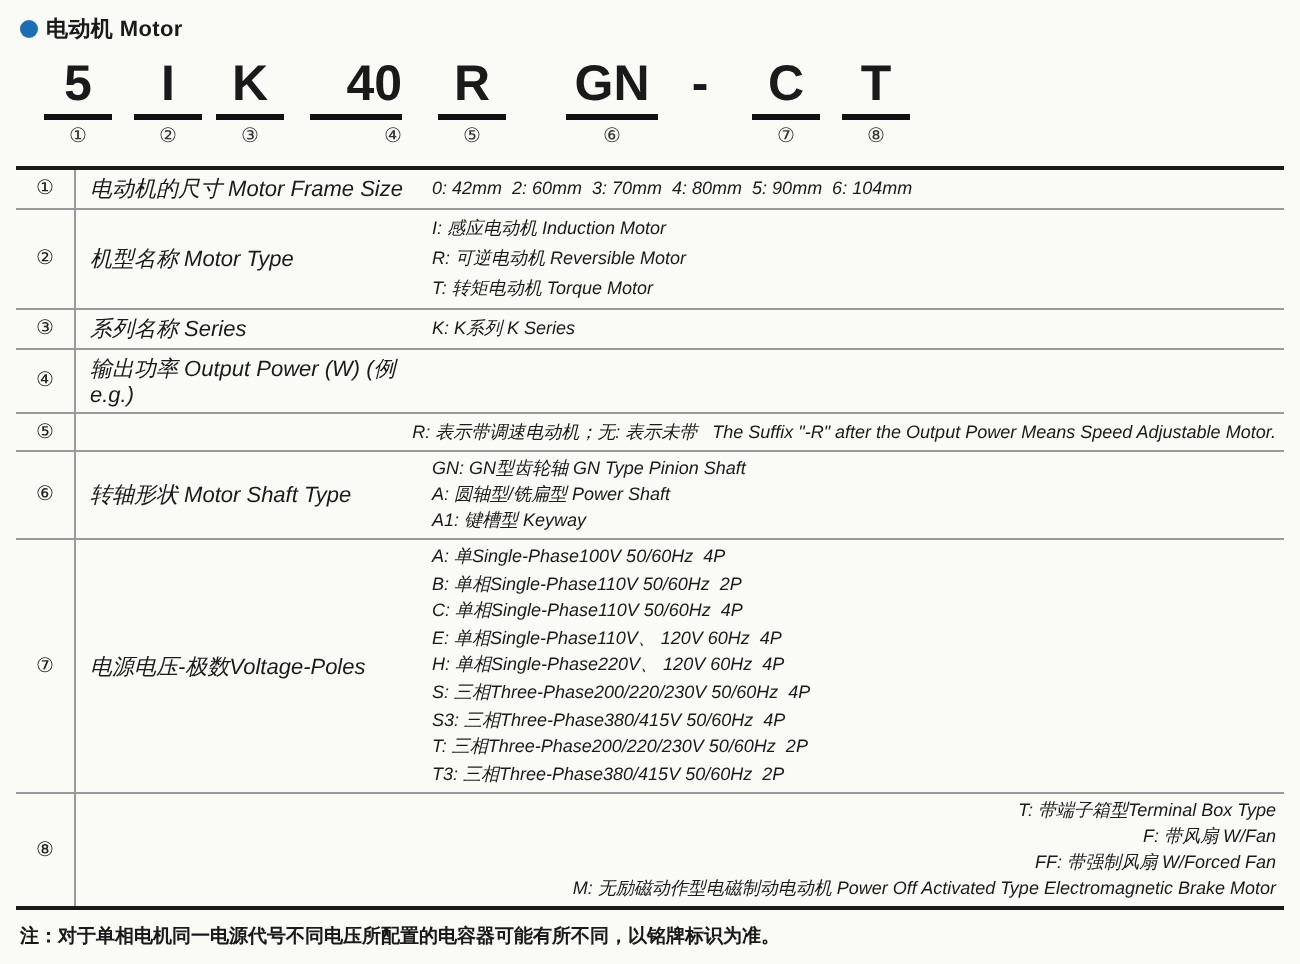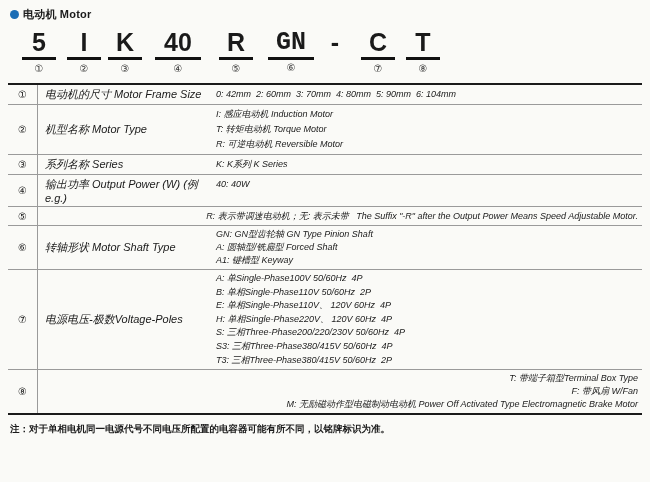--- a/index.html
+++ b/index.html
@@ -20,23 +20,23 @@
   }
   .sec-title { font-size: 11px; font-weight: bold; letter-spacing: 0.2px; }
 
   
   .code-row { display: flex; align-items: flex-start; padding-left: 14px; margin-top: 7px; height: 52px; }
   .code-seg { width: 34px; text-align: center; }
   .code-seg.wide { width: 46px; }
   .code-seg.dash { width: 20px; }
   .code-seg:nth-child(2) { margin-left: 11px; }
   .code-seg:nth-child(3) { margin-left: 7px; }
-  .code-seg:nth-child(4) { margin-left: 13px; }
+  .code-seg:nth-child(4) { margin-left: 13px; text-align: right; }
   .code-seg:nth-child(5) { margin-left: 18px; }
-  .code-seg:nth-child(6) { margin-left: 15px; font-family: Liberation Mono, monospace; }
+  .code-seg:nth-child(6) { margin-left: 30px; }
   .code-seg:nth-child(7) { margin-left: 11px; }
   .code-seg:nth-child(8) { margin-left: 16px; }
   .code-seg:nth-child(9) { margin-left: 11px; }
   .code-char {
     display: block; font-size: 25px; font-weight: bold; line-height: 27px;
     border-bottom: 3px solid #111; padding-bottom: 1px;
   }
   .code-seg.dash .code-char { border-bottom: none; }
   .code-num { display: block; font-size: 10px; line-height: 12px; margin-top: 3px; color: #333; }
 
@@ -131,77 +131,77 @@
       <div class="cvalues">
         <div class="vline">0: 42mm  2: 60mm  3: 70mm  4: 80mm  5: 90mm  6: 104mm</div>
       </div>
     </div>
 
     <div class="trow r2">
       <div class="cnum">②</div>
       <div class="clabel">机型名称 Motor Type</div>
       <div class="cvalues">
         <div class="vline">I: 感应电动机 Induction Motor</div>
+        <div class="vline">R: 可逆电动机 Reversible Motor</div>
         <div class="vline">T: 转矩电动机 Torque Motor</div>
-        <div class="vline">R: 可逆电动机 Reversible Motor</div>
       </div>
     </div>
 
     <div class="trow r3">
       <div class="cnum">③</div>
       <div class="clabel">系列名称 Series</div>
       <div class="cvalues">
         <div class="vline">K: K系列 K Series</div>
       </div>
     </div>
 
     <div class="trow r4">
       <div class="cnum">④</div>
       <div class="clabel">输出功率 Output Power (W) (例 e.g.)</div>
-      <div class="cvalues">
-        <div class="vline">40: 40W</div>
-      </div>
     </div>
 
     <div class="trow r5 merged">
       <div class="cnum">⑤</div>
       <div class="cvalues">
         <div class="vline">R: 表示带调速电动机；无: 表示未带   The Suffix "-R" after the Output Power Means Speed Adjustable Motor.</div>
       </div>
     </div>
 
     <div class="trow r6">
       <div class="cnum">⑥</div>
       <div class="clabel">转轴形状 Motor Shaft Type</div>
       <div class="cvalues">
         <div class="vline">GN: GN型齿轮轴 GN Type Pinion Shaft</div>
-        <div class="vline">A: 圆轴型/铣扁型 Forced Shaft</div>
+        <div class="vline">A: 圆轴型/铣扁型 Power Shaft</div>
         <div class="vline">A1: 键槽型 Keyway</div>
       </div>
     </div>
 
     <div class="trow r7">
       <div class="cnum">⑦</div>
       <div class="clabel">电源电压-极数Voltage-Poles</div>
       <div class="cvalues">
         <div class="vline">A: 单Single-Phase100V 50/60Hz  4P</div>
         <div class="vline">B: 单相Single-Phase110V 50/60Hz  2P</div>
+        <div class="vline">C: 单相Single-Phase110V 50/60Hz  4P</div>
         <div class="vline">E: 单相Single-Phase110V、 120V 60Hz  4P</div>
         <div class="vline">H: 单相Single-Phase220V、 120V 60Hz  4P</div>
         <div class="vline">S: 三相Three-Phase200/220/230V 50/60Hz  4P</div>
         <div class="vline">S3: 三相Three-Phase380/415V 50/60Hz  4P</div>
+        <div class="vline">T: 三相Three-Phase200/220/230V 50/60Hz  2P</div>
         <div class="vline">T3: 三相Three-Phase380/415V 50/60Hz  2P</div>
       </div>
     </div>
 
     <div class="trow r8 merged">
       <div class="cnum">⑧</div>
       <div class="cvalues">
         <div class="vline">T: 带端子箱型Terminal Box Type</div>
         <div class="vline">F: 带风扇 W/Fan</div>
+        <div class="vline">FF: 带强制风扇 W/Forced Fan</div>
         <div class="vline">M: 无励磁动作型电磁制动电动机 Power Off Activated Type Electromagnetic Brake Motor</div>
       </div>
     </div>
 
   </div>
 
   <div class="notes">
     <div class="note-zh">注：对于单相电机同一电源代号不同电压所配置的电容器可能有所不同，以铭牌标识为准。</div>
 
   </div>

